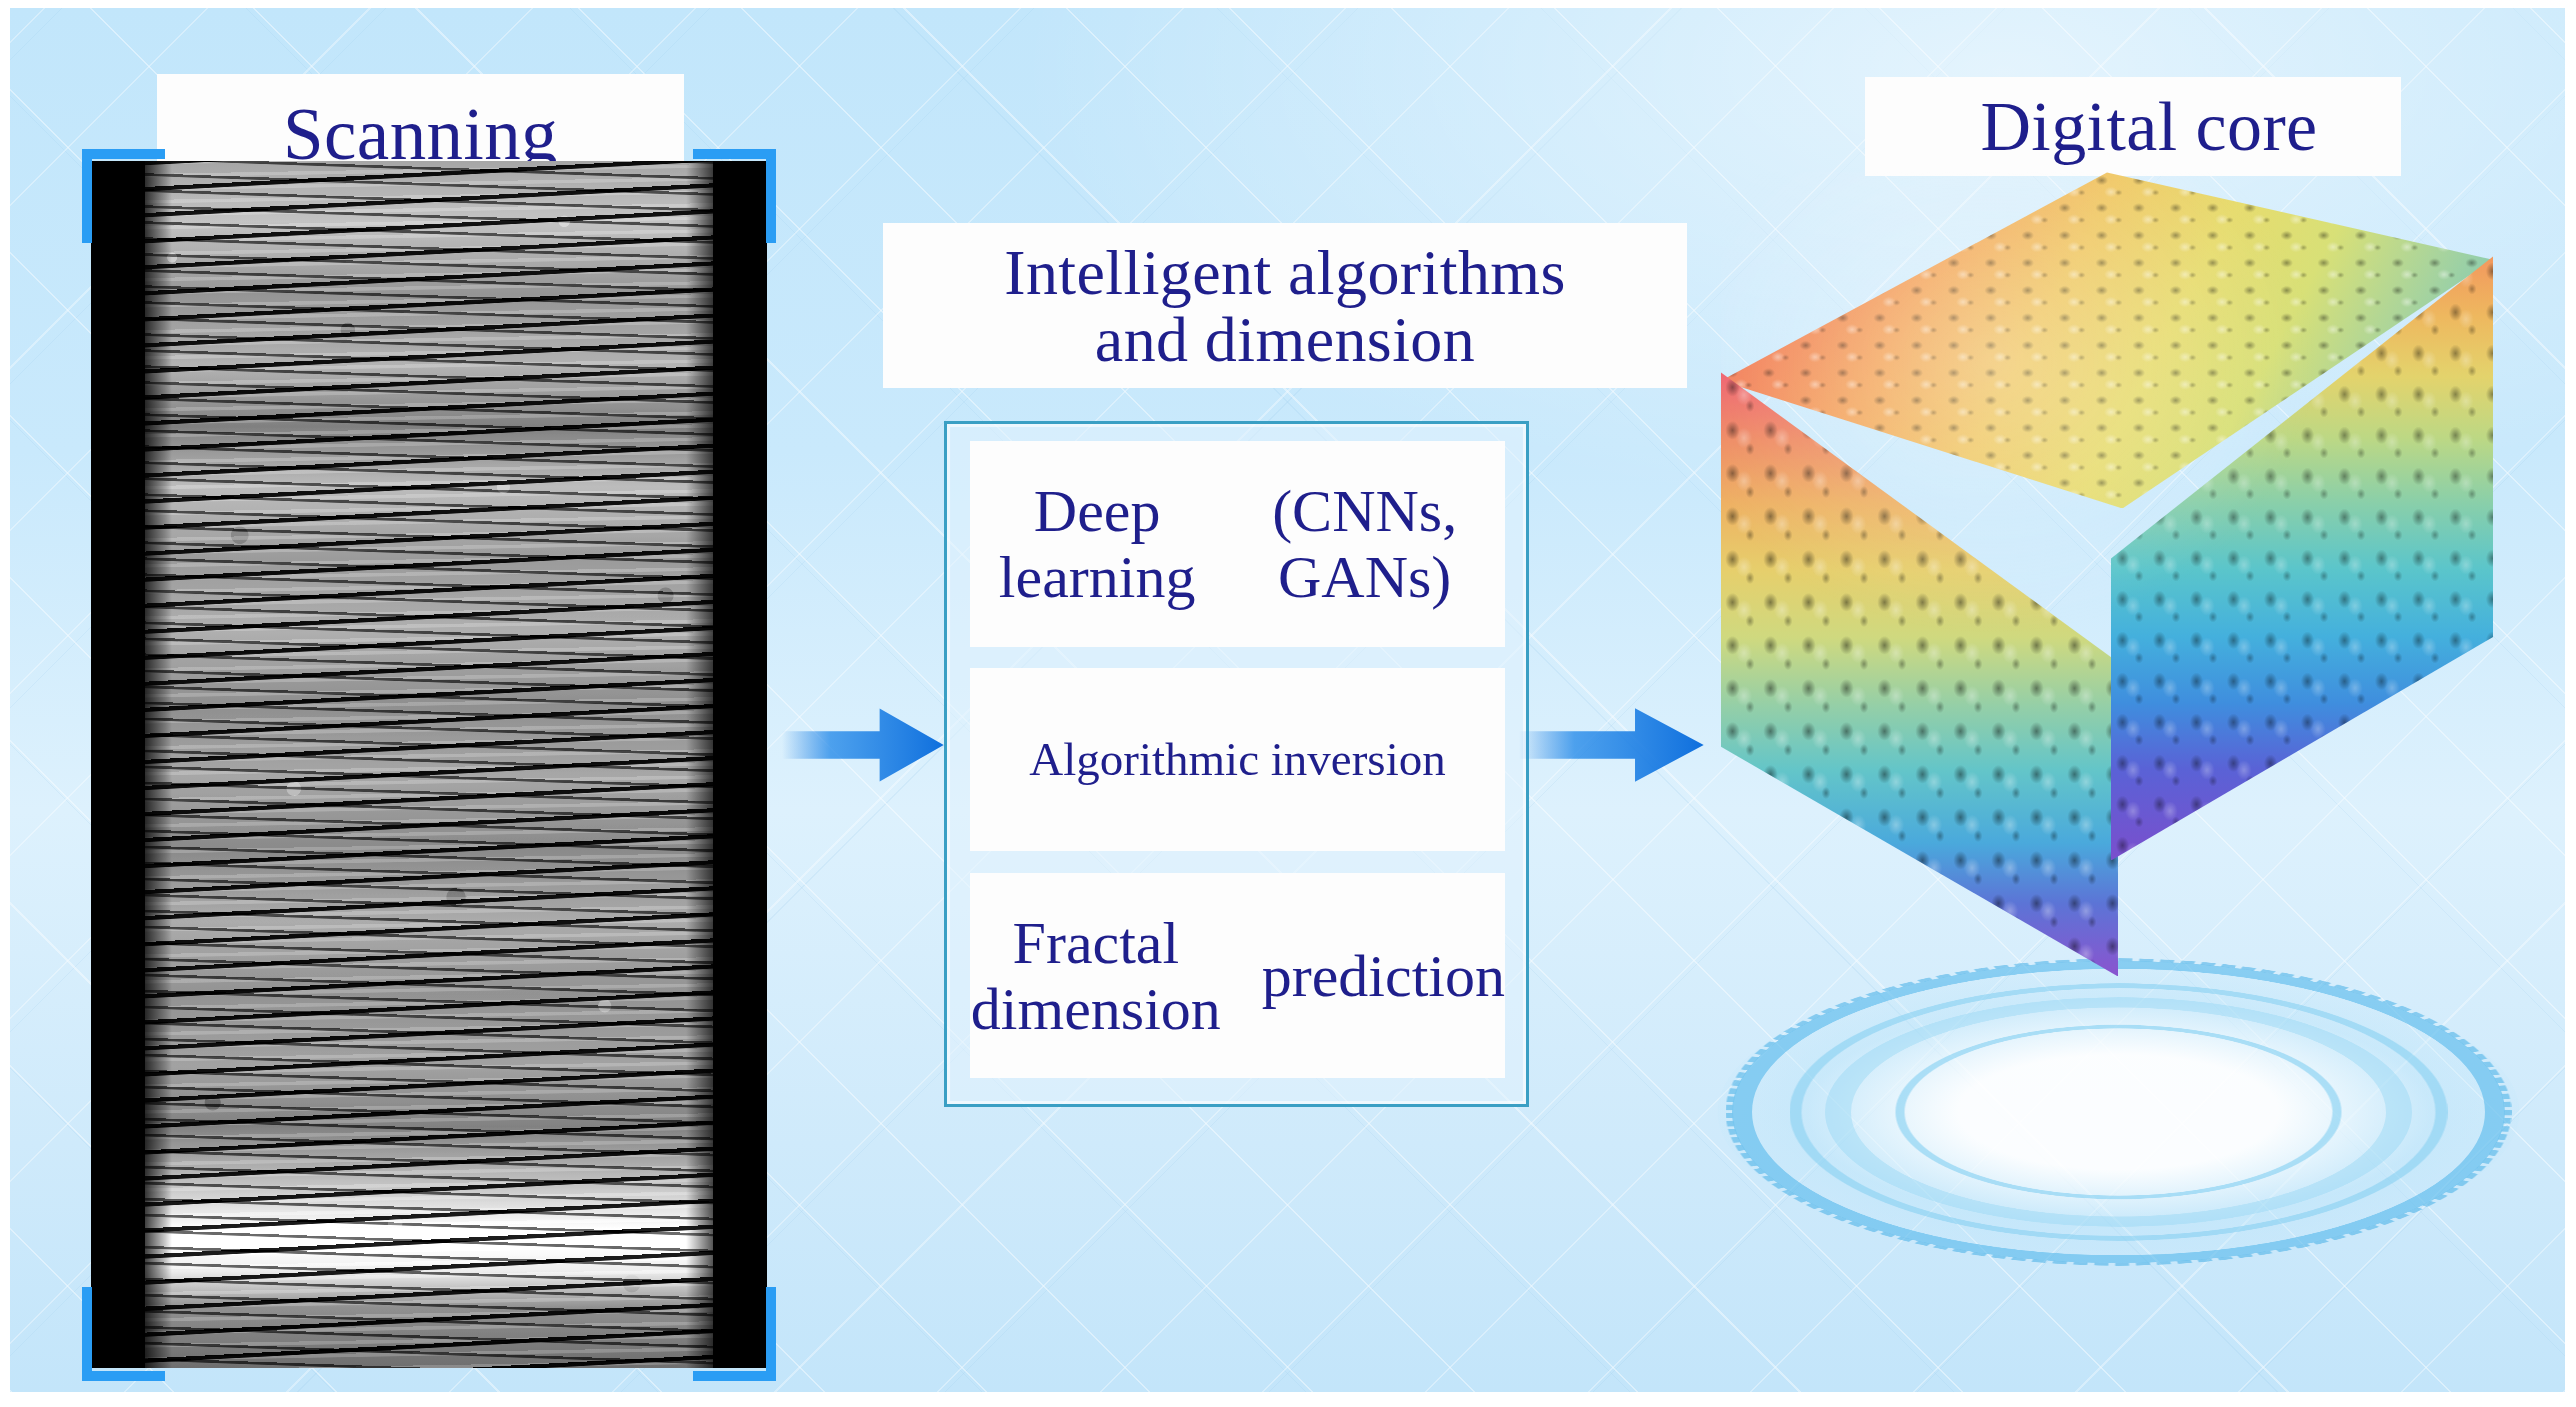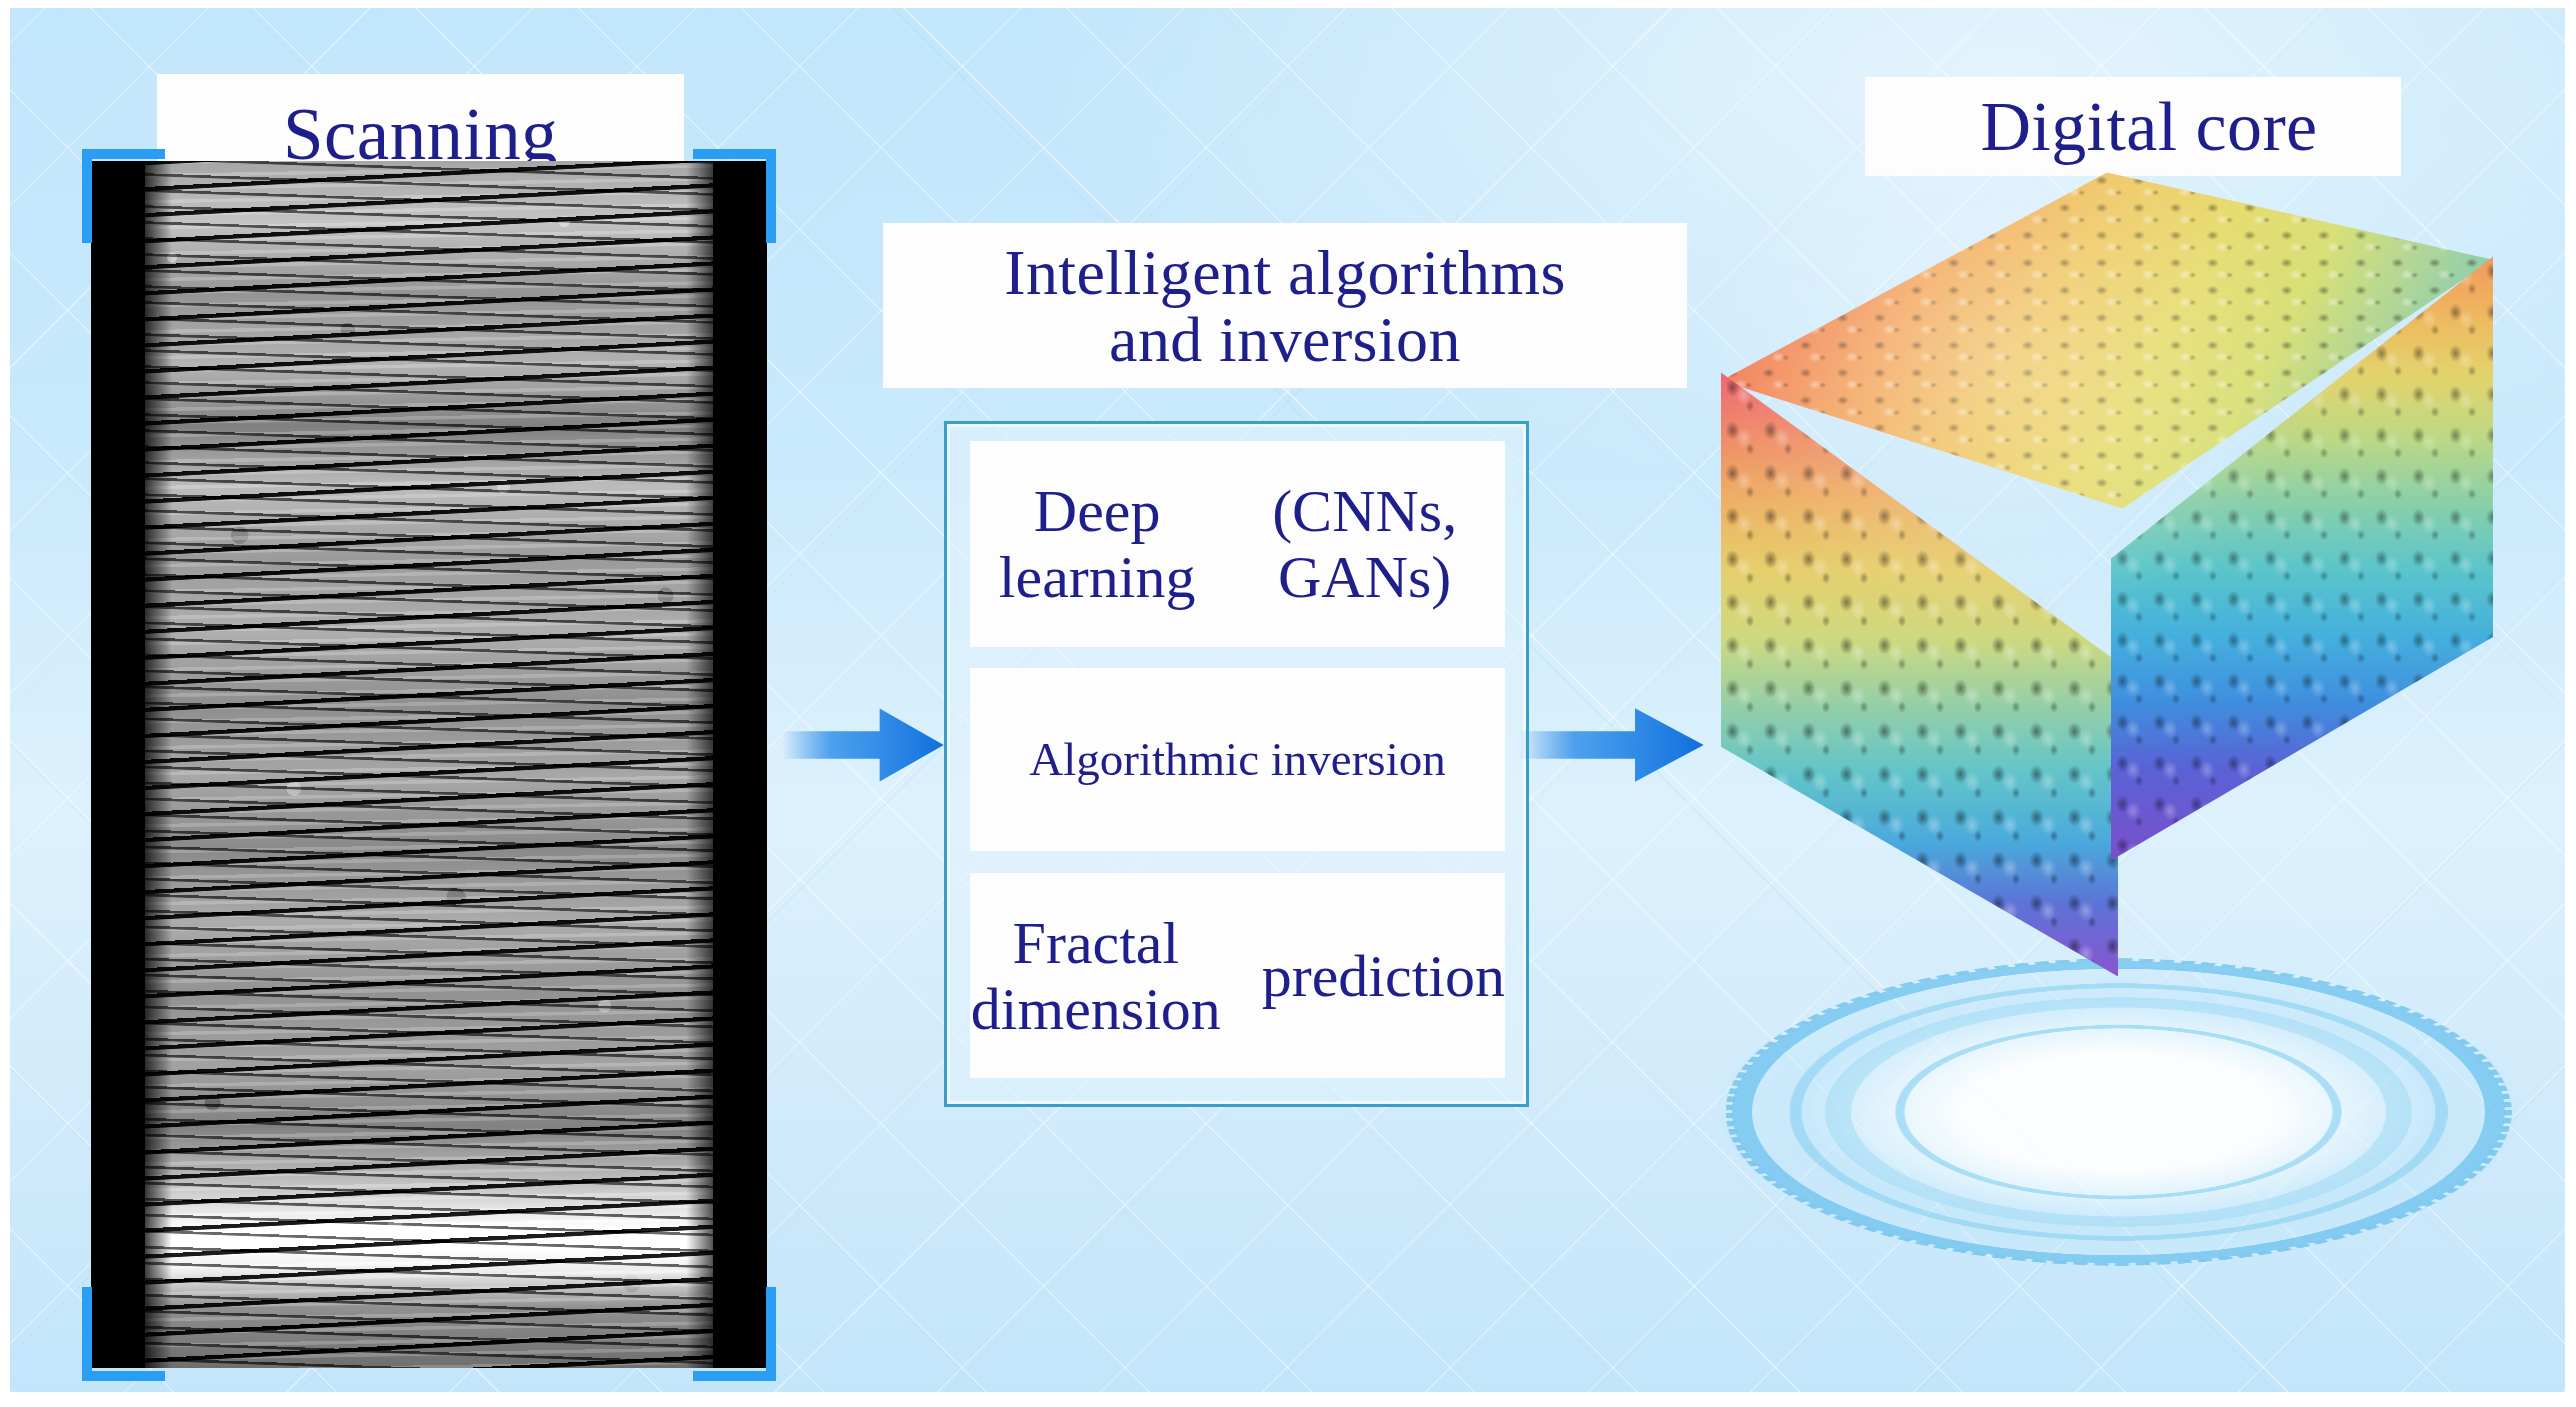--- a/index.html
+++ b/index.html
@@ -247,21 +247,21 @@
             <stop offset="30%" stop-color="#1e86e8" stop-opacity=".75"></stop>
             <stop offset="100%" stop-color="#0f6fdd" stop-opacity="1"></stop>
           </linearGradient>
         </defs>
         <path d="M0,42 L128,42 L128,12 L212,60 L128,108 L128,78 L0,78 Z" fill="url(#ag1)"></path>
       </svg>
     </div>
 
     <div class="chip" id="chip-intel">
       <span>Intelligent algorithms</span>
-      <span>and inversion</span>
+      <span>and dimension</span>
     </div>
 
     <div id="algoBox">
 
       <div class="algoItem" id="algo0">
         <span>Deep learning</span>
         <span>(CNNs, GANs)</span>
       </div>
 
       <div class="algoItem" id="algo1">

